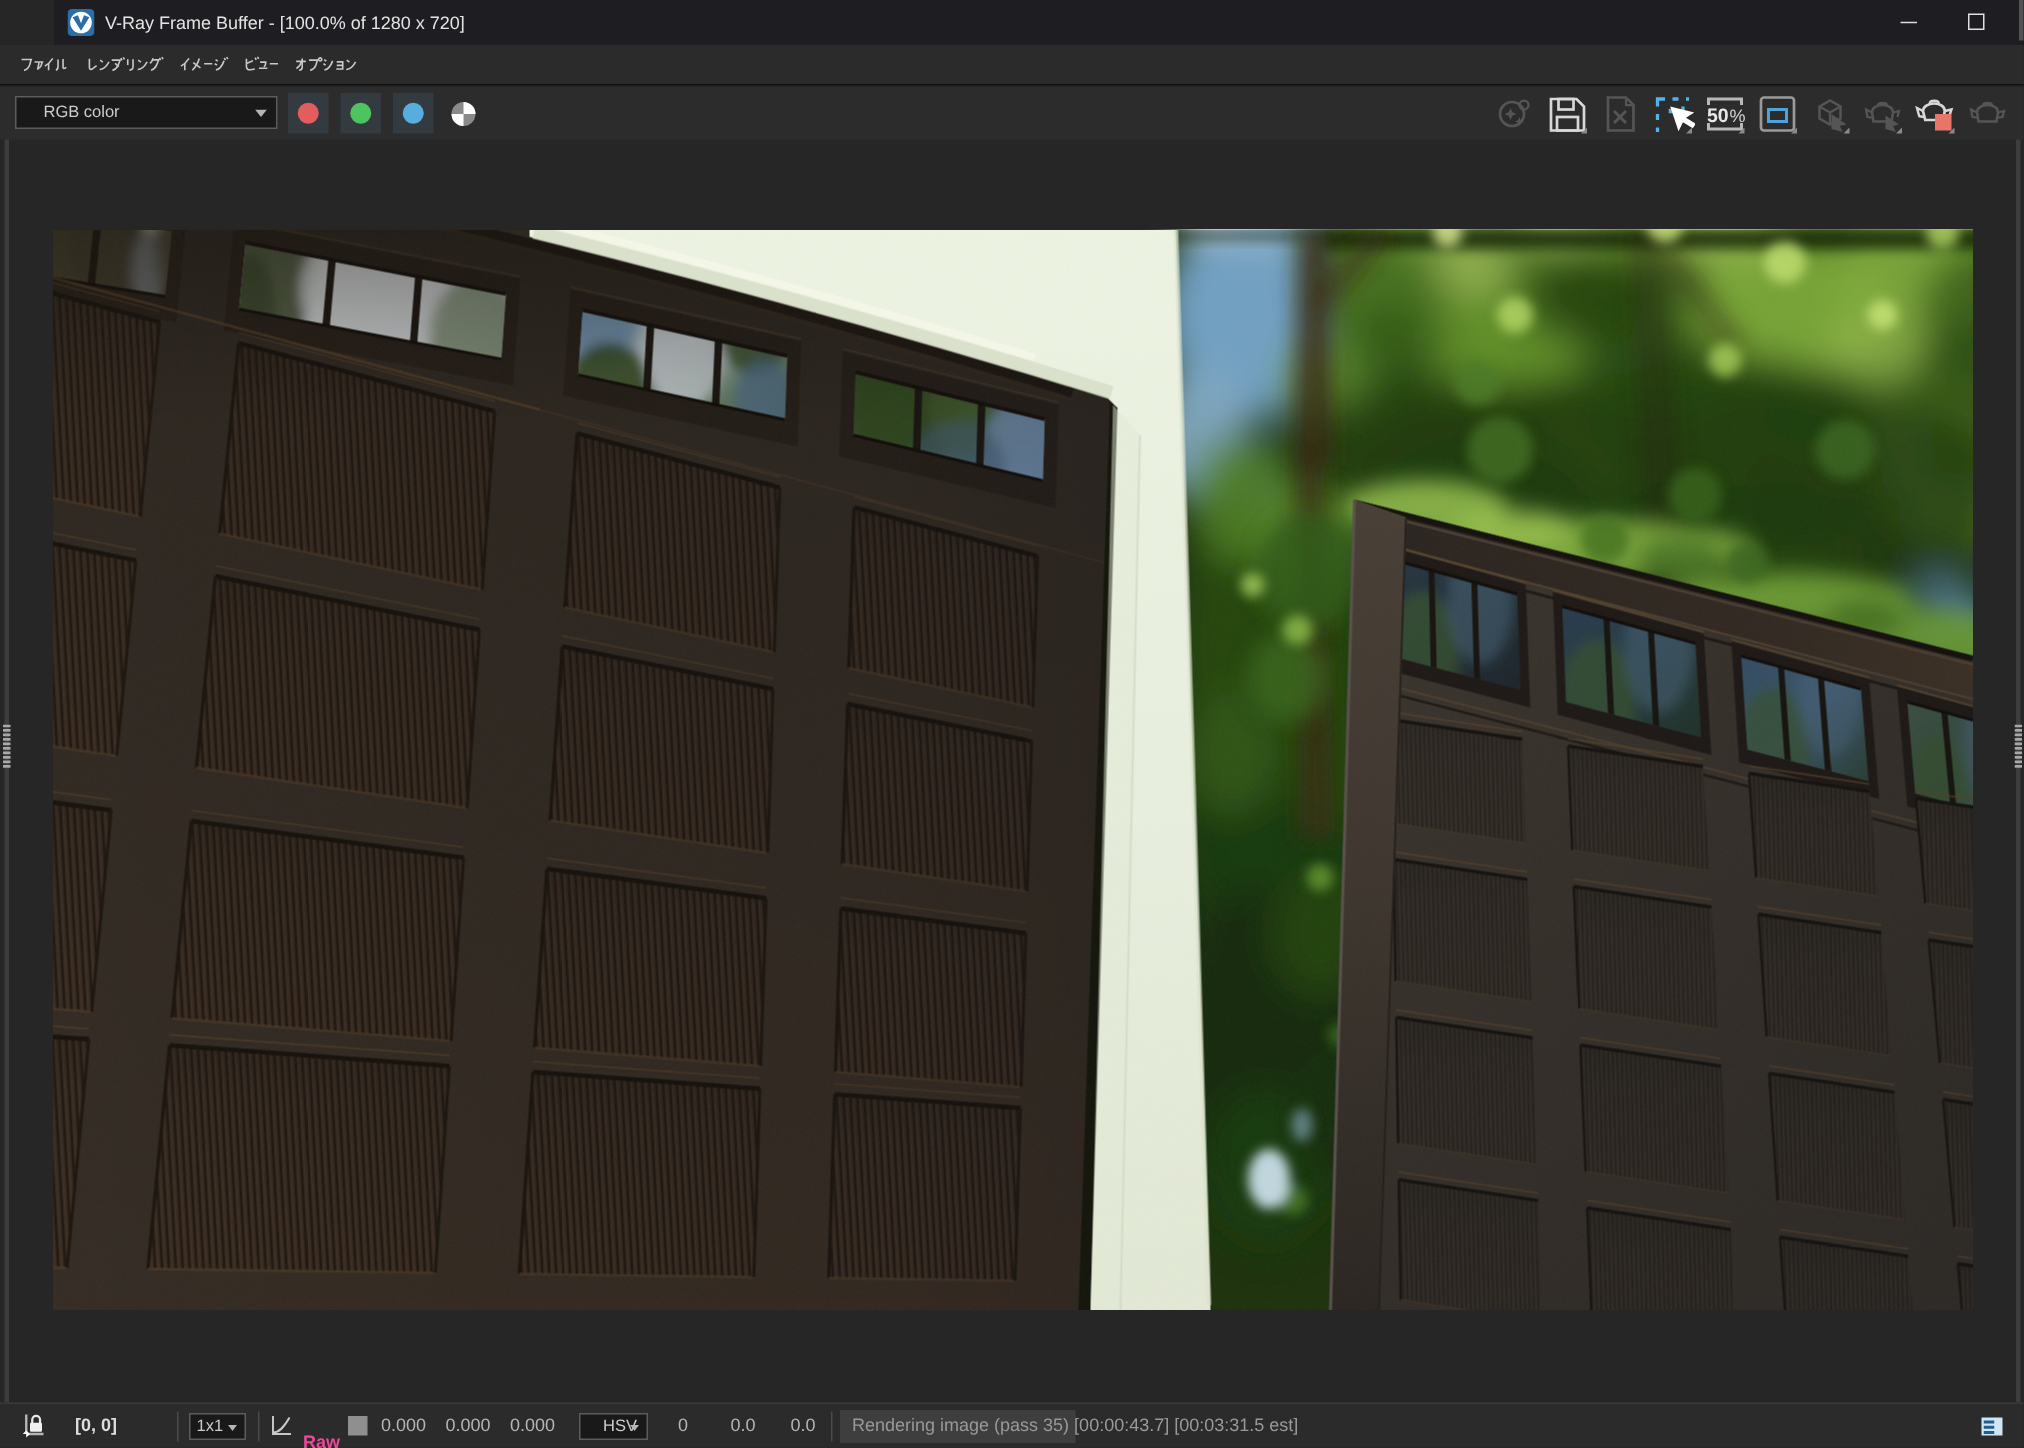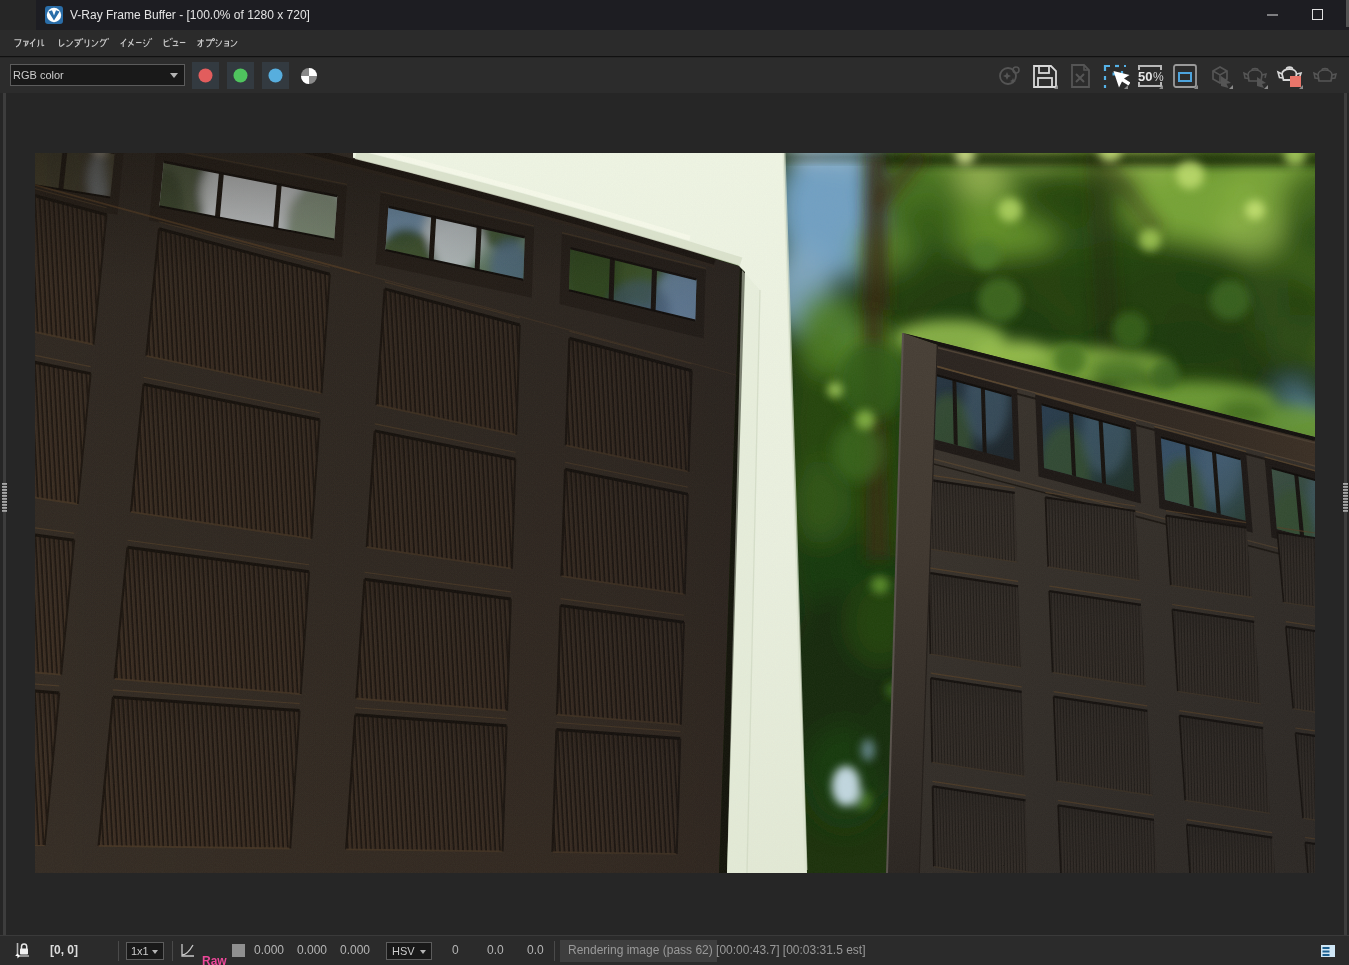--- a/index.html
+++ b/index.html
@@ -689,21 +689,21 @@
       <path d="M0.8 5 L2.6 6.2" transform="translate(215.0,8.5) scale(0.8)" fill="none" stroke="#c8c8c8" stroke-width="1.35"></path>
       <path d="M1.6 10.2 Q6 9.4 8.4 2.6" transform="translate(215.0,8.5) scale(0.8)" fill="none" stroke="#c8c8c8" stroke-width="1.35"></path>
       <path d="M1.6 3.4 L6.6 3.4 L6.6 9.4 L1.2 9.4" transform="translate(223.2,8.5) scale(0.8)" fill="none" stroke="#c8c8c8" stroke-width="1.35"></path>
       <path d="M1.6 6.4 L6.6 6.4" transform="translate(223.2,8.5) scale(0.8)" fill="none" stroke="#c8c8c8" stroke-width="1.35"></path>
       <path d="M1.2 2 L3.4 3.6" transform="translate(230.2,8.5) scale(0.8)" fill="none" stroke="#c8c8c8" stroke-width="1.35"></path>
       <path d="M0.8 9.8 Q5 9.8 8.6 3.4" transform="translate(230.2,8.5) scale(0.8)" fill="none" stroke="#c8c8c8" stroke-width="1.35"></path>
     </svg>
   </div>
 
 <div id="toolbar">
- <div class="abs vsel" style="left:10px;top:6px;width:175px;height:22px;padding:4px 2px">RGB color
+ <div class="abs vsel" style="left:10px;top:6px;width:175px;height:22px;padding:4px 18px">RGB color
    <svg class="abs" style="right:5px;top:8px" width="9" height="6">
         <path d="M0 0 L8 0 L4 5 Z" fill="#b5b5b5"></path>
       </svg>
  </div>
  <div class="abs" style="left:192px;top:4px;width:27px;height:27px;background:#333a40"></div>
  <svg class="abs" style="left:192px;top:4px" width="27" height="27">
       <circle cx="13.5" cy="13.5" r="7" fill="#e25d5d"></circle>
     </svg>
  <div class="abs" style="left:227px;top:4px;width:27px;height:27px;background:#333a40"></div>
  <svg class="abs" style="left:227px;top:4px" width="27" height="27">
@@ -833,30 +833,30 @@
  <div class="sepl" style="left:172px"></div>
  <svg class="abs" style="left:180px;top:6px" width="16" height="16" viewBox="0 0 16 16">
   <path d="M2 2 L2 14 L14 14" stroke="#c8c8c8" stroke-width="1.3" fill="none"></path>
   <path d="M2 13 C6 13 9 10 13 3" stroke="#c8c8c8" stroke-width="1.3" fill="none"></path>
  </svg>
  <b class="abs" style="left:202px;top:18px;color:#ec4899">Raw</b>
  <div class="abs" style="left:232px;top:8px;width:13px;height:13px;background:#8f8f8f"></div>
  <span class="abs" style="left:254px;top:7px;color:#b5b5b5">0.000</span>
  <span class="abs" style="left:297px;top:7px;color:#b5b5b5">0.000</span>
  <span class="abs" style="left:340px;top:7px;color:#b5b5b5">0.000</span>
- <div class="abs vsel" style="left:386px;top:6px;width:46px;height:18px;padding:2px 5px;font-size:11px">HSV
+ <div class="abs vsel" style="left:386px;top:6px;width:46px;height:18px;padding:2px 15px;font-size:11px">HSV
    <svg class="abs" style="right:4px;top:7px" width="7" height="5">
         <path d="M0 0 L6 0 L3 4 Z" fill="#b5b5b5"></path>
       </svg>
  </div>
  <span class="abs" style="left:452px;top:7px;color:#b5b5b5">0</span>
  <span class="abs" style="left:487px;top:7px;color:#b5b5b5">0.0</span>
  <span class="abs" style="left:527px;top:7px;color:#b5b5b5">0.0</span>
  <div class="sepl" style="left:554px"></div>
  <div class="abs" style="left:560px;top:4px;width:157px;height:22px;background:#3e3e3e"></div>
- <span class="abs" style="left:568px;top:7px;color:#999999">Rendering image (pass 62) [00:00:43.7] [00:03:31.5 est]</span>
+ <span class="abs" style="left:568px;top:7px;color:#999999">Rendering image (pass 35) [00:00:43.7] [00:03:31.5 est]</span>
  <svg class="abs" style="left:1320px;top:7px" width="16" height="16" viewBox="0 0 16 16">
   <rect x="1" y="2" width="14" height="12" fill="#cfe6f5"></rect>
   <rect x="2.5" y="4" width="7" height="2" fill="#1d5f8f"></rect>
   <rect x="2.5" y="7.5" width="7" height="2" fill="#1d5f8f"></rect>
   <rect x="2.5" y="11" width="7" height="2" fill="#1d5f8f"></rect>
  </svg>
 </div>
 
 </body></html>

